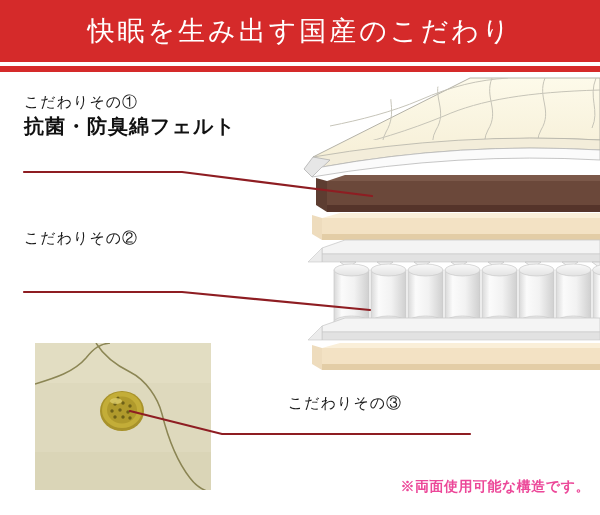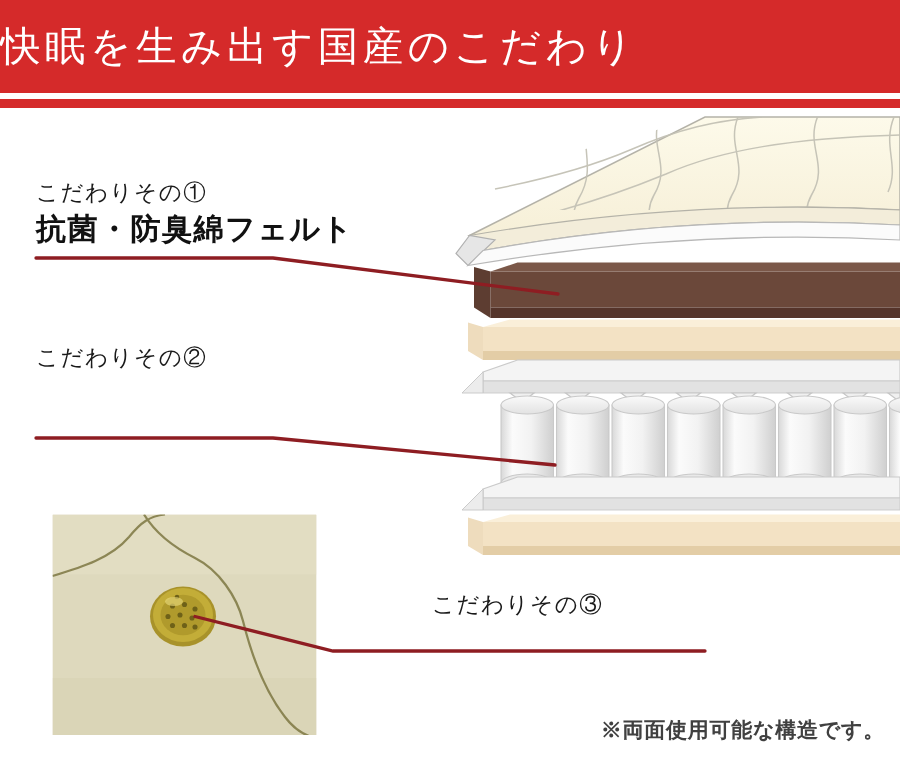--- a/index.html
+++ b/index.html
@@ -21,21 +21,21 @@
   
   #header-banner {
     position: absolute;
     left: 0;
     top: 0;
     width: 600px;
     height: 62px;
     background: var(--brand-red, #d52a2a);
     display: flex;
     align-items: center;
-    justify-content: flex-start;
+    justify-content: center;
   }
   #header-title {
     color: #ffffff;
     font-size: 27px;
     letter-spacing: 3px;
     font-weight: 400;
     white-space: nowrap;
     font-family: "DejaVu Serif", "Liberation Serif", serif;
   }
   #header-rule {
@@ -63,31 +63,31 @@
     font-size: 20px;
     color: #111111;
     font-weight: bold;
     letter-spacing: 1px;
     white-space: nowrap;
     line-height: 1.25;
     margin-top: 3px;
     font-family: "DejaVu Serif", "Liberation Serif", serif;
   }
 
-  #label-felt   { left: 24px;  top: 120px; }
+  #label-felt   { left: 24px;  top: 94px; }
   #label-coil   { left: 24px;  top: 230px; text-align: right; }
   #label-vent   { left: 288px; top: 382px; margin-top: 13px; }
 
   
   #footnote {
     position: absolute;
     right: 10px;
     top: 478px;
     font-size: 14px;
-    color: #404040;
+    color: #ec4899;
     font-weight: bold;
     letter-spacing: 0.5px;
     white-space: nowrap;
     font-family: "DejaVu Serif", "Liberation Serif", serif;
   }
 
   
   #diagram-svg {
     position: absolute;
     left: 0;

